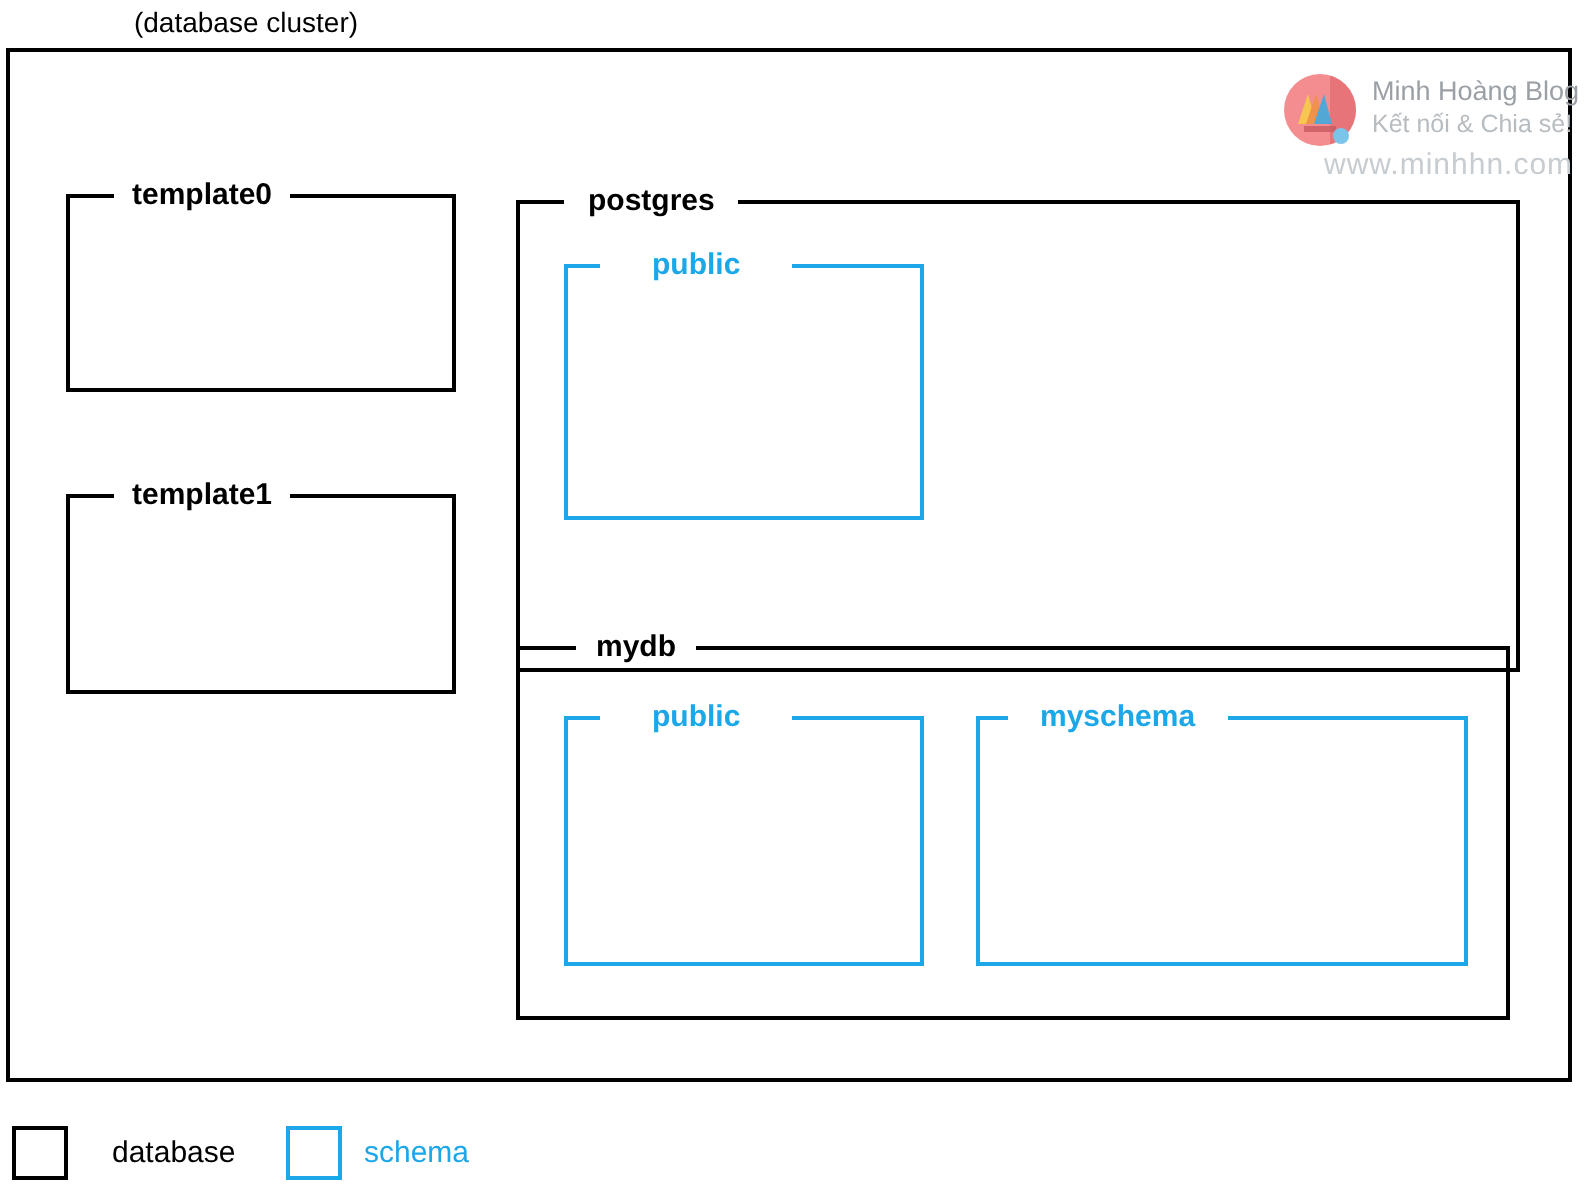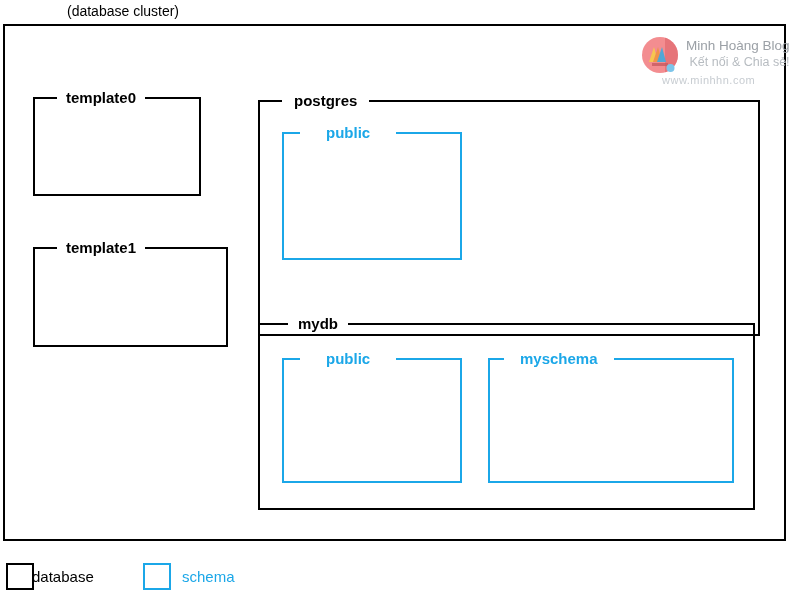--- a/index.html
+++ b/index.html
@@ -43,21 +43,21 @@
     position: absolute;
     left: 38px; top: 3px; width: 170px;
     text-align: center;
     background: #ffffff;
     z-index: 3;
   }
   .cluster-title .vi { font-weight: bold; font-size: 16px; line-height: 20px; color: #000; }
   .cluster-title .en { font-weight: normal; font-size: 14px; line-height: 17px; color: #000; text-align: center; }
 
   
-  .tpl0 { left: 33px; top: 97px;  width: 168px; height: 99px; }
+  .tpl0 { left: 33px; top: 97px;  width: 195px; height: 99px; }
   .tpl1 { left: 33px; top: 247px; width: 195px; height: 100px; }
   .pg   { left: 258px; top: 100px; width: 502px; height: 236px; }
   .mydb { left: 258px; top: 323px; width: 497px; height: 187px; padding-left: 12px; }
 
   .tpl0 > .box-label, .tpl1 > .box-label { left: 22px; padding: 0 9px; }
   .pg   > .box-label { left: 22px; padding: 0 12px; }
   .mydb > .box-label { left: 28px; padding: 0 10px; }
 
   .pg-public  { left: 282px; top: 132px; width: 180px; height: 128px; }
   .pg-schema1 { left: 489px; top: 131px; width: 109px; height: 129px; }
@@ -76,32 +76,32 @@
     background: #fff;
   }
   .legend-swatch.db { left: 6px; top: 563px; border: 2.5px solid var(--db); }
   .legend-swatch.schema { left: 143px; top: 563px; border: 2.5px solid var(--schema); }
   .legend-label {
     position: absolute;
     top: 567px;
     font-size: 15px;
     line-height: 20px;
   }
-  .legend-label.db { left: 32px; color: #000; }
+  .legend-label.db { left: 56px; color: #000; }
   .legend-label.schema { left: 182px; color: var(--schema); }
 
   
-  .watermark { position: absolute; left: 638px; top: 34px; width: 150px; height: 52px; text-align: right; }
+  .watermark { position: absolute; left: 638px; top: 34px; width: 150px; height: 52px; }
   .wm-logo { position: absolute; left: 2px; top: 2px; width: 40px; height: 40px; }
   .wm-text { position: absolute; left: 48px; top: 3px; white-space: nowrap; }
   .wm-brand   { font-size: 13.5px; line-height: 17px; color: #9ba0a6; }
   .wm-tagline { font-size: 12.5px; line-height: 16px; color: #b7bcc1; }
   .wm-url {
     position: absolute; left: 24px; top: 40px;
-    font-size: 11px; color: #c7ccd1; letter-spacing: .5px; white-space: nowrap;
+    font-size: 15px; color: #c7ccd1; letter-spacing: .5px; white-space: nowrap;
   }
 </style>
 </head>
 <body>
 
 <div class="stage" style="--db: #000000; --schema: #1BA7E8;">
 
   <div class="box cluster-box"></div>
   <div class="cluster-title">
     <div class="en">(database cluster)</div>

